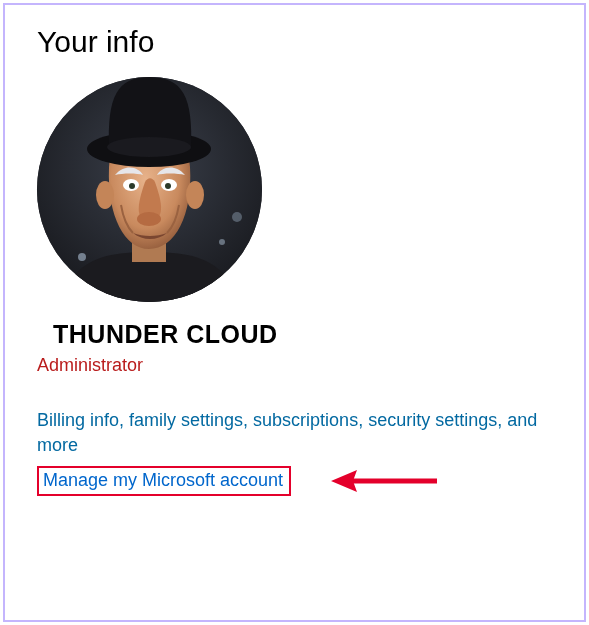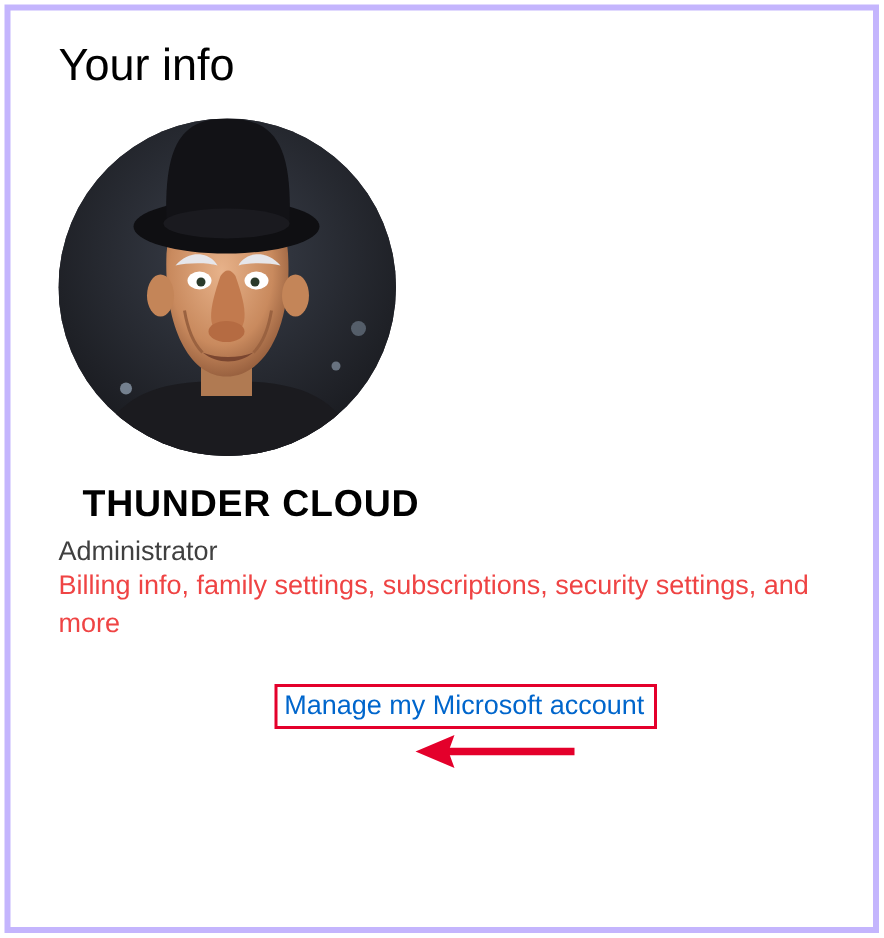--- a/index.html
+++ b/index.html
@@ -6,21 +6,21 @@
     body {
       font-family: "Segoe UI", Tahoma, sans-serif;
       background: #fff;
       width: 589px;
       height: 625px;
       position: relative;
     }
     .outer-border {
       position: absolute;
       top: 3px; left: 3px; right: 3px; bottom: 3px;
-      border: 4px solid #c4b5fd;
+      border: 2px solid #c4b5fd;
       padding: 20px 0 0 32px;
       overflow: hidden;
     }
     .title {
       font-size: 30px;
       font-weight: 300;
       color: #000;
       margin-bottom: 18px;
     }
     .avatar-wrap {
@@ -54,34 +54,34 @@
       height: 18px;
       background: #d2d2d2;
       border-radius: 3px;
       filter: blur(2px);
       margin-right: 0px;
       transform: translateY(3px);
     }
     .email-visible { color: #6e6e6e; }
     .role {
       font-size: 18px;
-      color: #404040;
+      color: #b91c1c;
       margin-top: 6px;
     }
     .description {
       font-size: 18px;
-      color: #ef4444;
+      color: #0369a1;
+      margin-top: 32px;
       line-height: 1.4;
       padding-right: 10px;
     }
     .link-row {
-      margin-top: 28px;
+      margin-top: 8px;
       display: flex;
       align-items: center;
-      flex-direction: column;
     }
     .manage-link {
       display: inline-block;
       font-size: 18px;
       color: #0066cc;
       text-decoration: none;
       border: 2px solid #e4002b;
       padding: 2px 6px 3px 4px;
       cursor: pointer;
     }

